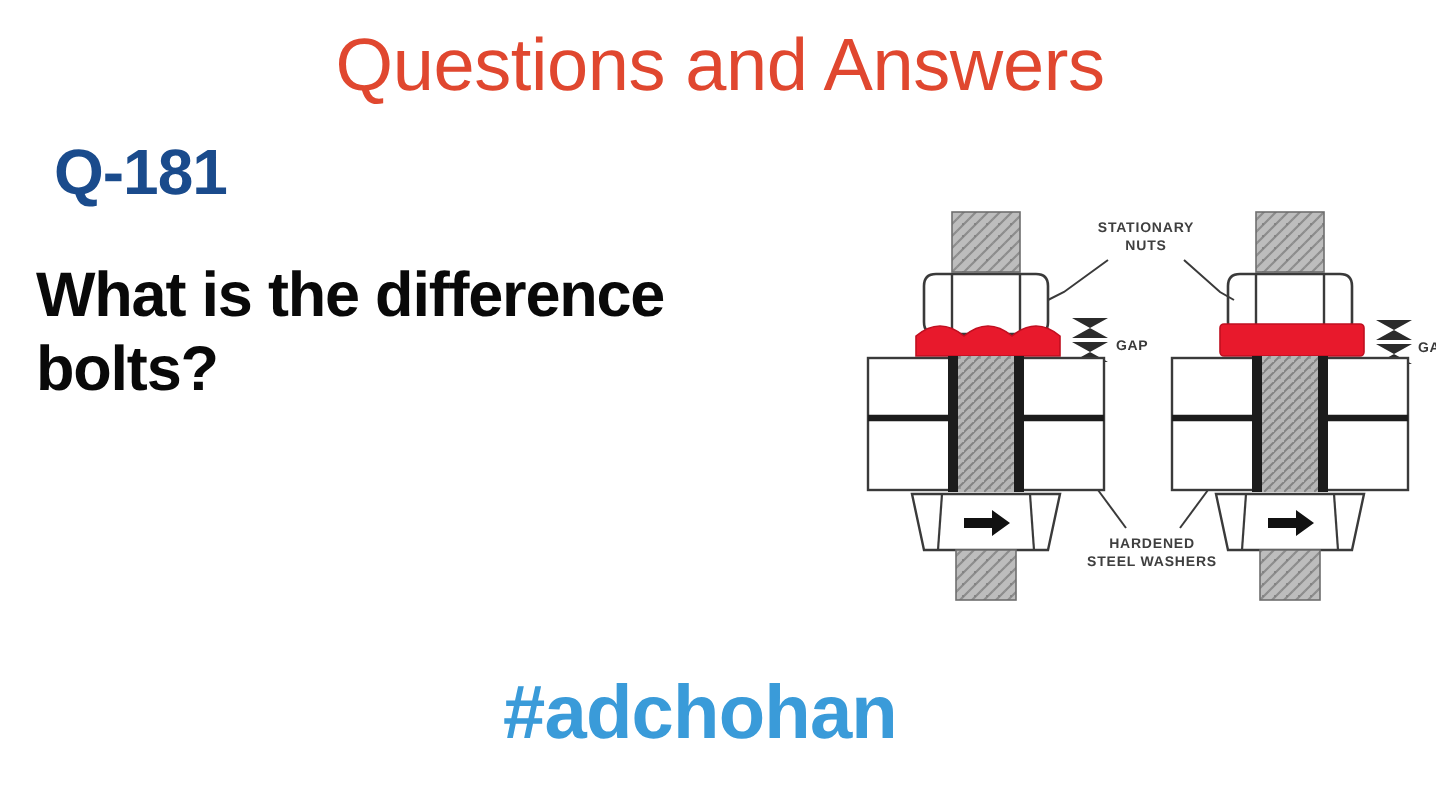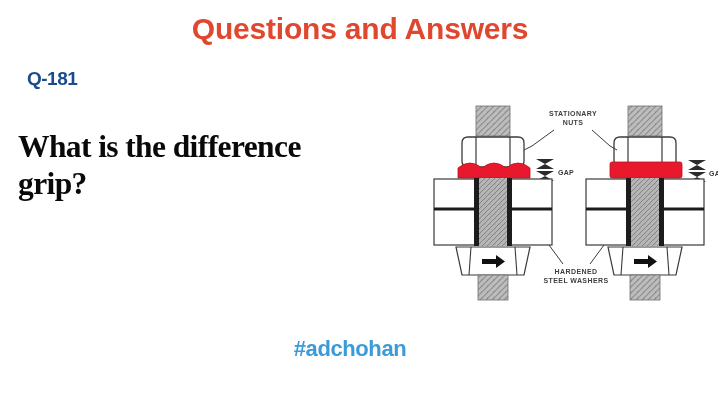--- a/index.html
+++ b/index.html
@@ -21,60 +21,60 @@
     background: #ffffff;
   }
 
   
   .qa-title {
     position: absolute;
     top: 12px;
     left: 0;
     width: 720px;
     text-align: center;
-    font-size: 30px;
-    font-weight: bold;
+    font-size: 37px;
+    font-weight: normal;
     letter-spacing: -0.2px;
     color: #e0472f;
     font-family: "Liberation Sans", sans-serif;
   }
 
   
   .q-number {
     position: absolute;
     top: 68px;
     left: 27px;
-    font-size: 19px;
+    font-size: 32px;
     font-weight: bold;
     color: #1a4b8c;
     letter-spacing: -0.5px;
   }
 
   
   .q-body {
     position: absolute;
     top: 129px;
     left: 18px;
     width: 430px;
     font-size: 31.5px;
     line-height: 1.17;
     font-weight: bold;
     color: #090909;
     letter-spacing: -0.6px;
   }
-  .q-body .ln { display: block; white-space: nowrap; font-family: Liberation Serif, serif; }
+  .q-body .ln { display: block; white-space: nowrap; }
 
   
   .hashtag {
     position: absolute;
     top: 336px;
     left: 0;
     width: 700px;
     text-align: center;
-    font-size: 22px;
+    font-size: 38px;
     font-weight: bold;
     color: #3a9bd9;
     letter-spacing: -0.4px;
   }
 
   
   #diagram-wrap {
     position: absolute;
     left: 432px;
     top: 96px;
@@ -87,21 +87,21 @@
 <body>
 
 <div id="slide">
 
   <div class="qa-title">Questions and Answers</div>
 
   <div class="q-number">Q-181</div>
 
   <div class="q-body">
     <span class="ln">What is the difference</span>
-    <span class="ln">grip?</span>
+    <span class="ln">bolts?</span>
   </div>
 
   <div class="hashtag">#adchohan</div>
 
   <div id="diagram-wrap">
     <svg width="286" height="206" viewBox="0 0 286 206" xmlns="http://www.w3.org/2000/svg">
       <defs>
 
         <pattern id="steelhatch" patternUnits="userSpaceOnUse" width="6" height="6">
           <rect width="6" height="6" fill="#bdbdbd"></rect>

